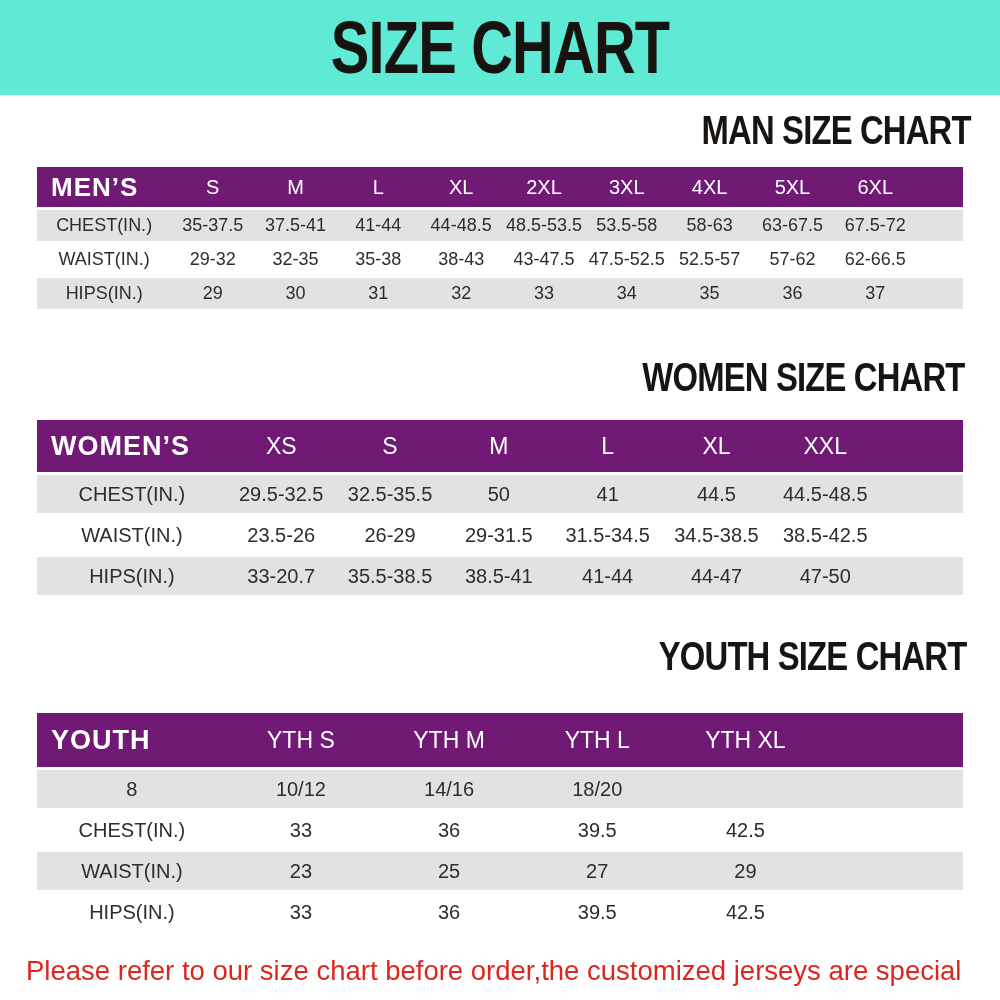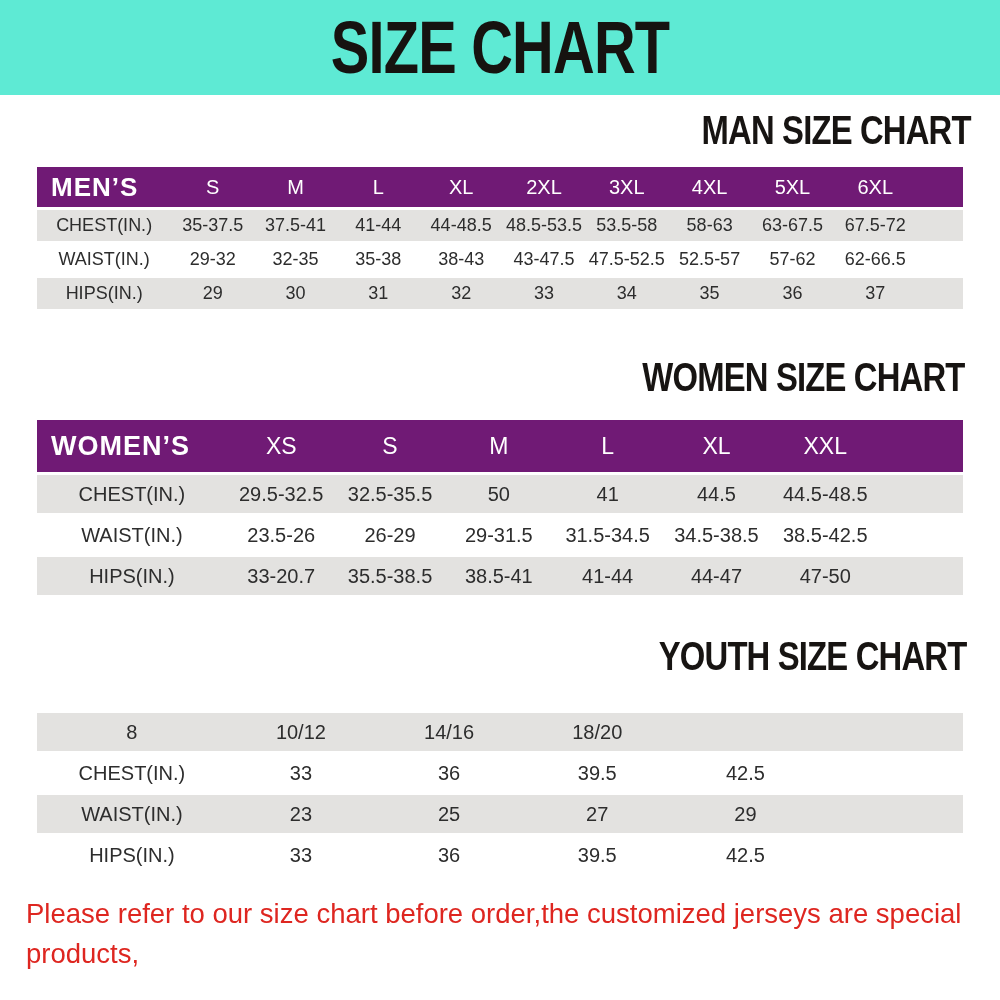--- a/index.html
+++ b/index.html
@@ -181,20 +181,28 @@
           <div class="cell">44-47</div>
           <div class="cell">47-50</div>
           <div class="cell spacer"></div>
         </div>
       </div>
   </section>
 
   <section class="section section-youth">
     <h2 class="section-heading"><span class="condensed">YOUTH SIZE CHART</span></h2>
     <div class="grid-table grid-youth">
+        <div class="row head">
+          <div class="cell first">YOUTH</div>
+          <div class="cell">YTH S</div>
+          <div class="cell">YTH M</div>
+          <div class="cell">YTH L</div>
+          <div class="cell">YTH XL</div>
+          <div class="cell spacer"></div>
+        </div>
         <div class="row even">
           <div class="cell">8</div>
           <div class="cell">10/12</div>
           <div class="cell">14/16</div>
           <div class="cell">18/20</div>
           <div class="cell spacer"></div>
         </div>
         <div class="row odd">
           <div class="cell first">CHEST(IN.)</div>
           <div class="cell">33</div>

